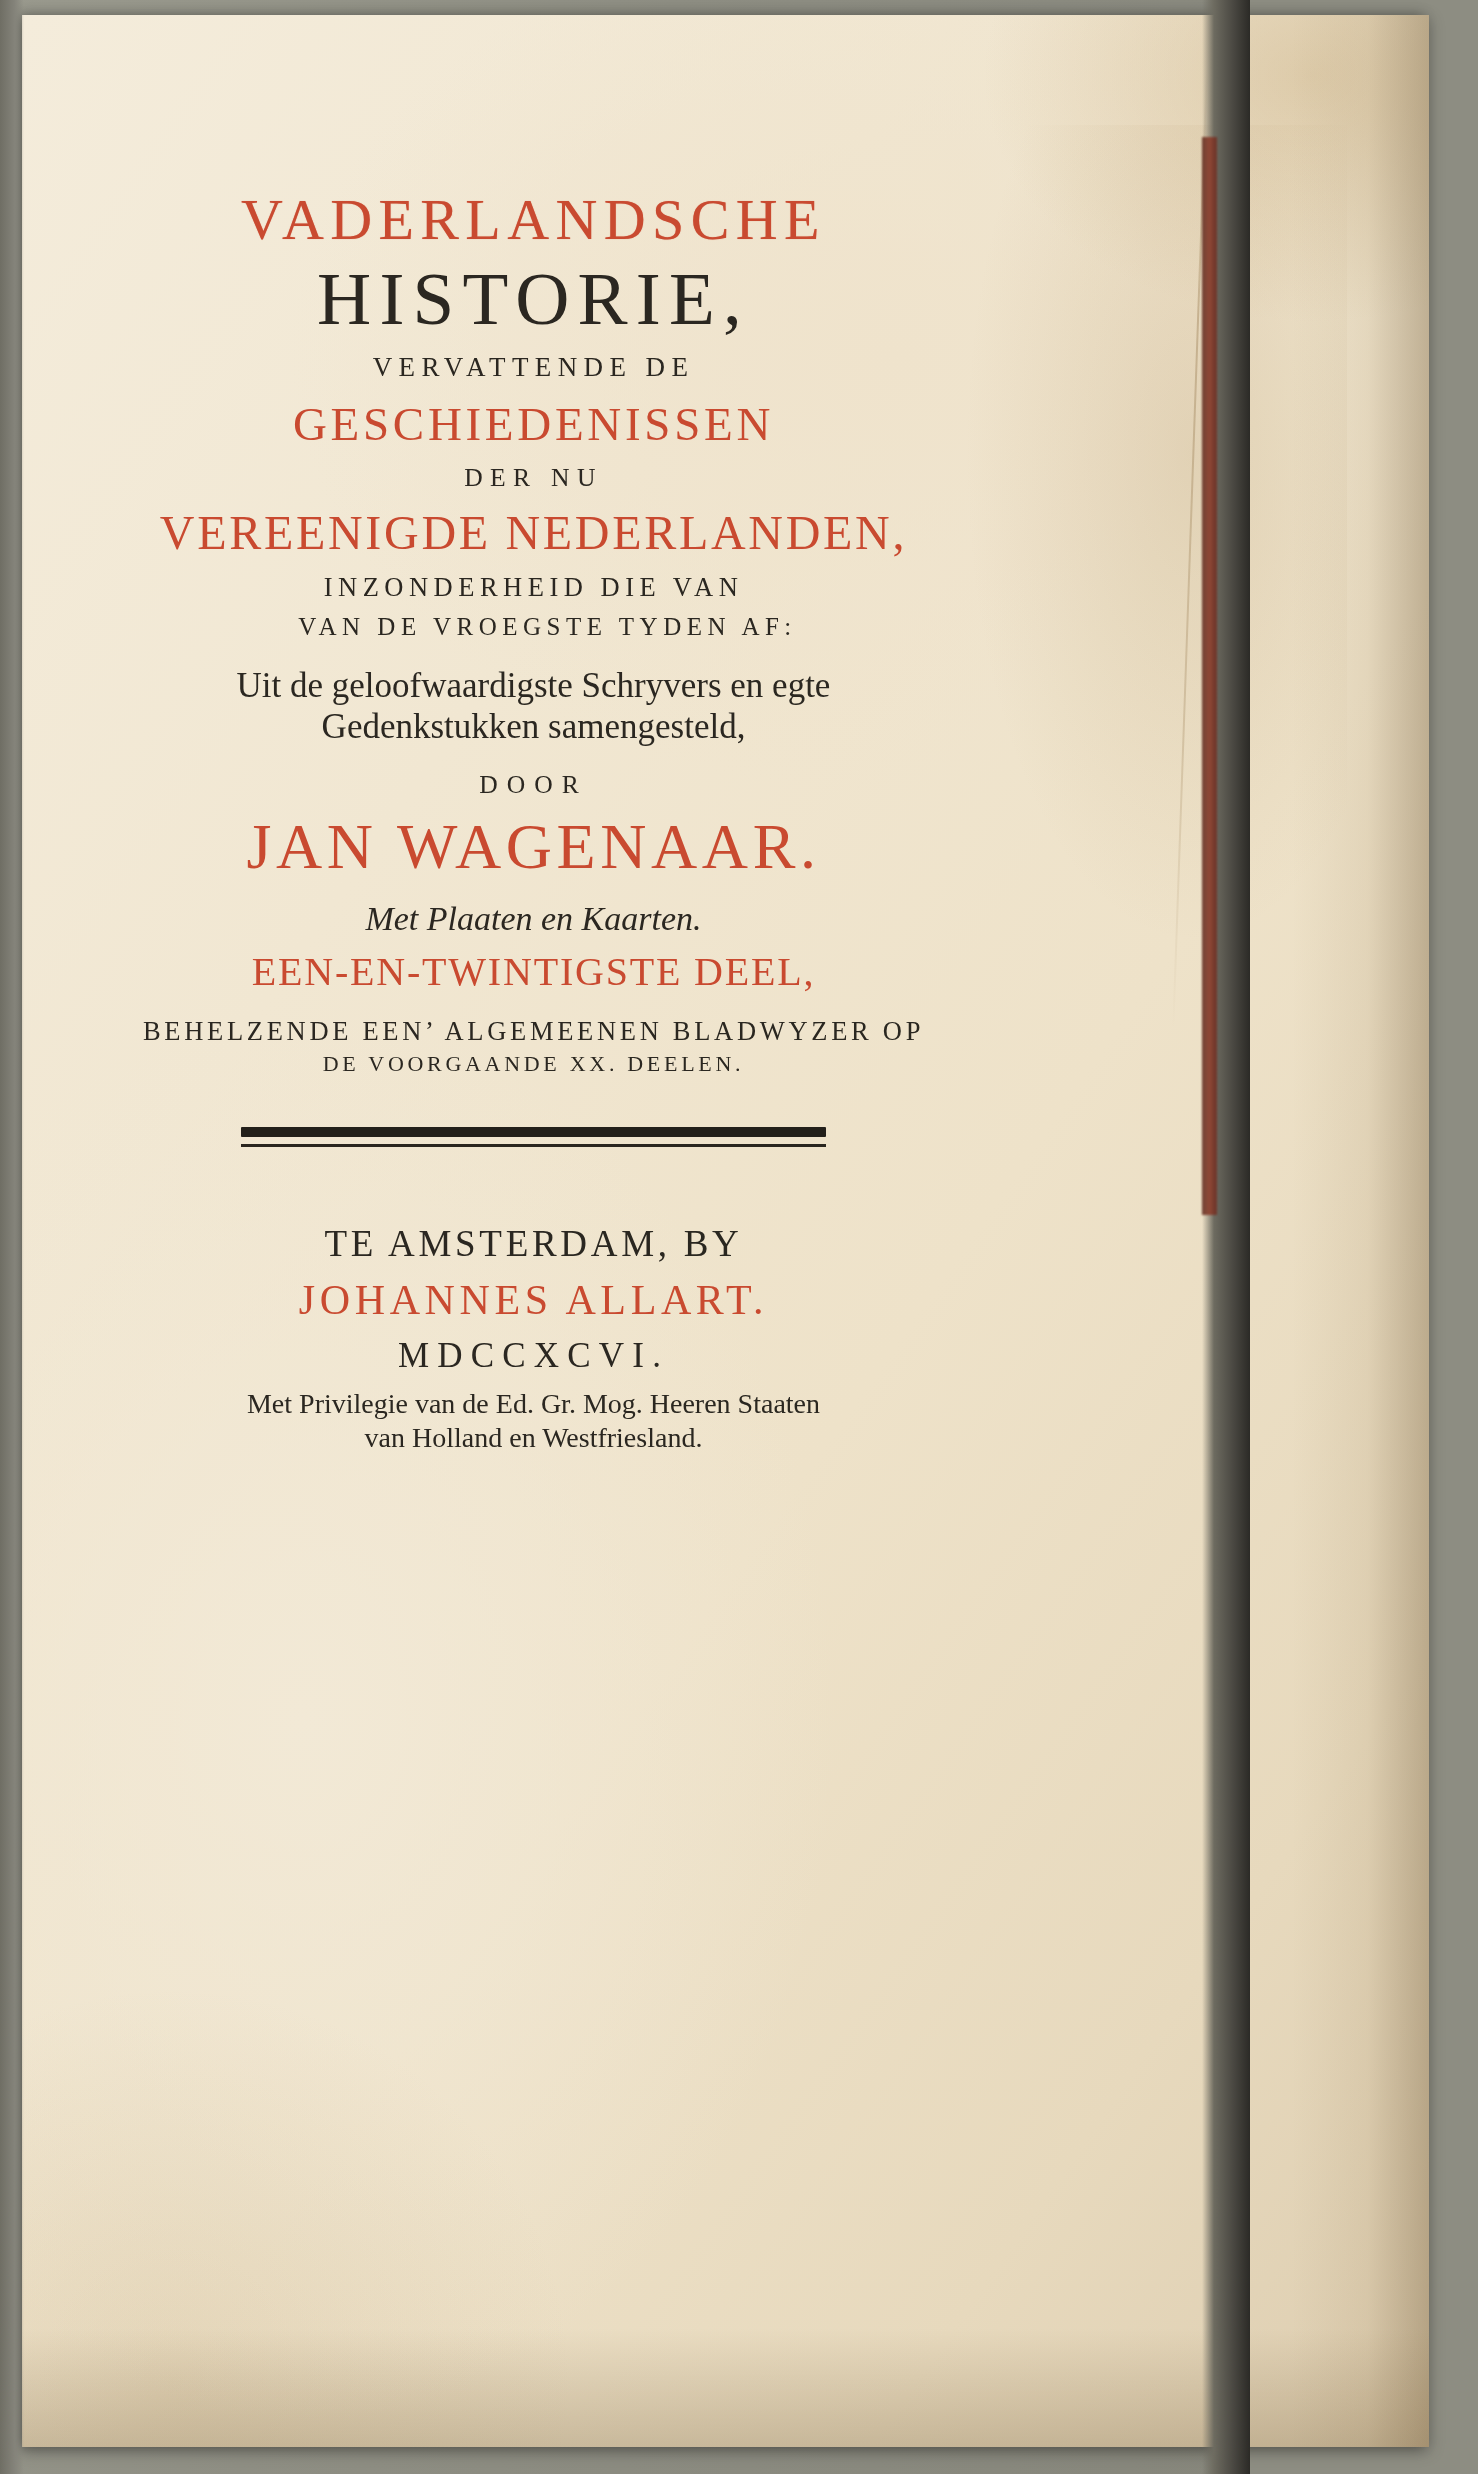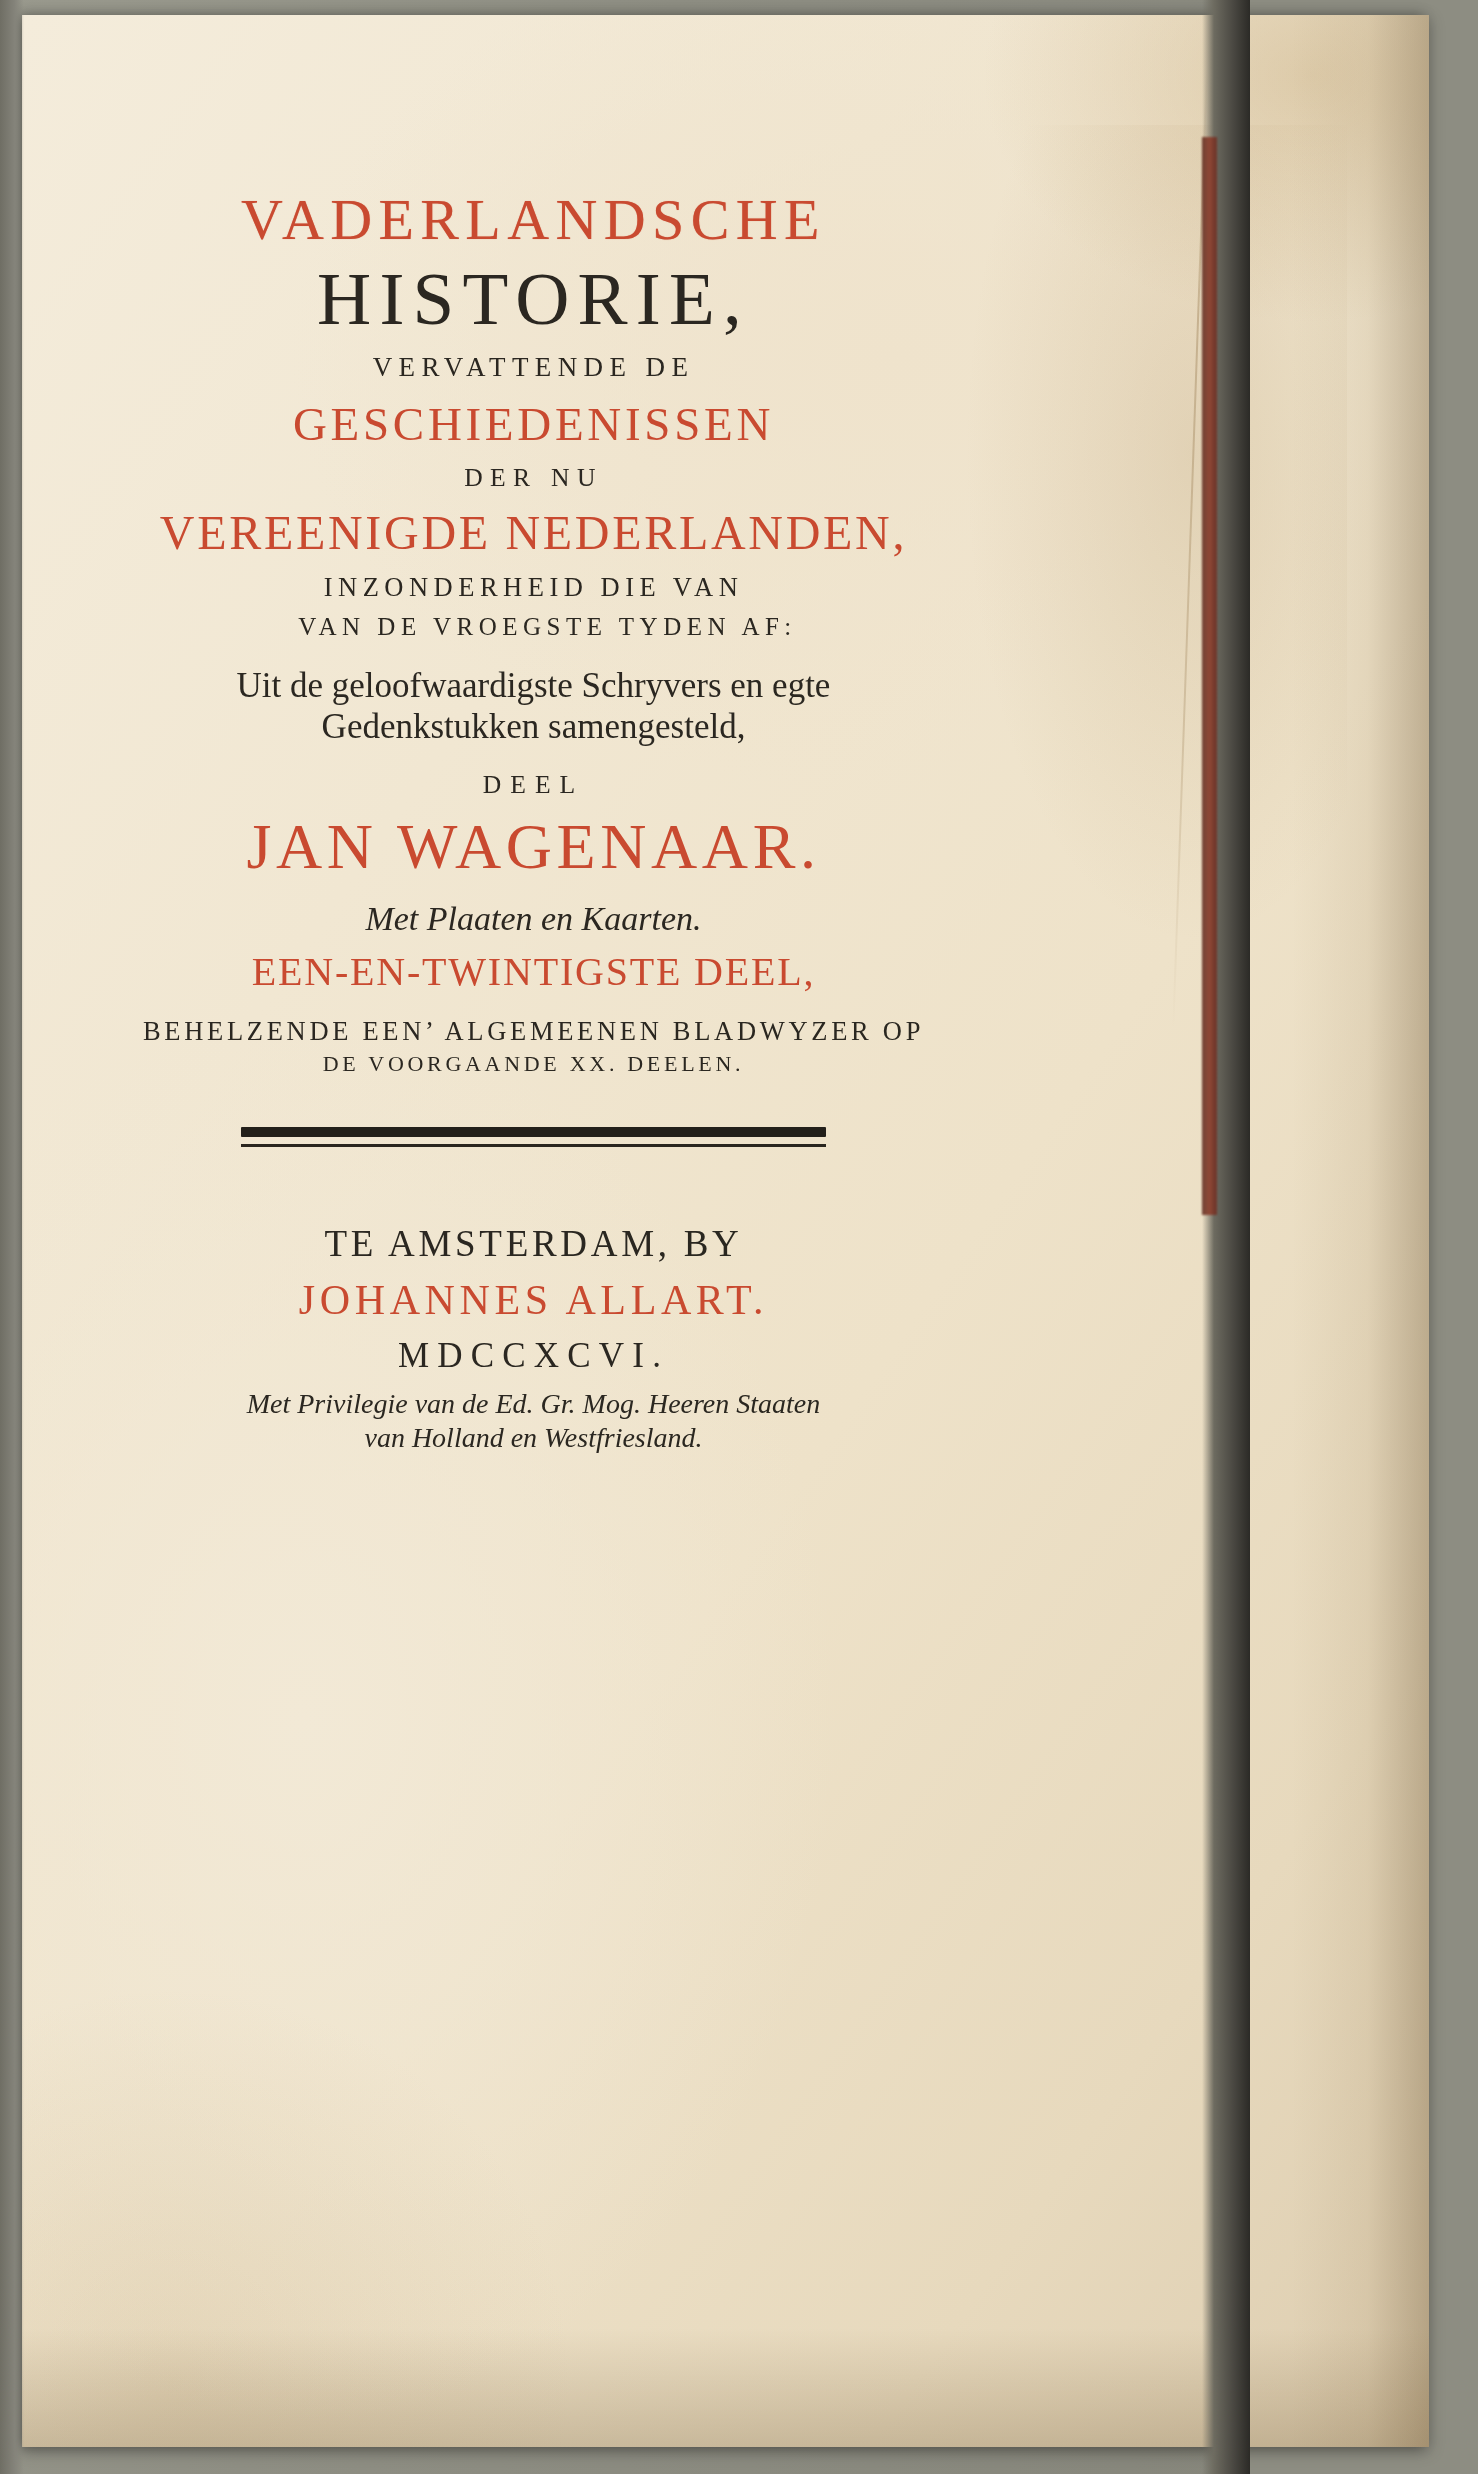--- a/index.html
+++ b/index.html
@@ -253,21 +253,20 @@
     letter-spacing: 4.6px;
     margin-bottom: 14.6px;
   }
   .l-year {
     font-size: 35px;
     letter-spacing: 8.2px;
     margin-bottom: 12.8px;
   }
   .l-priv1, .l-priv2 {
     font-size: 28px;
-    font-style: italic;
     line-height: 1.2;
   }
 
   
   .title-block .ln { opacity: .96; }
 </style>
 </head>
 <body>
 
 <div id="scan">
@@ -288,21 +287,21 @@
       <p class="ln red   l-vaderlandsche">VADERLANDSCHE</p>
       <p class="ln black l-historie">HISTORIE,</p>
       <p class="ln black l-vervattende">VERVATTENDE DE</p>
       <p class="ln red   l-geschiedenissen">GESCHIEDENISSEN</p>
       <p class="ln black l-dernu">DER NU</p>
       <p class="ln red   l-vereenigde">VEREENIGDE NEDERLANDEN,</p>
       <p class="ln black l-inzonderheid">INZONDERHEID DIE VAN</p>
       <p class="ln black l-vandevroegste">VAN DE VROEGSTE TYDEN AF:</p>
       <p class="ln black l-uit1">Uit de geloofwaardigste Schryvers en egte</p>
       <p class="ln black l-uit2">Gedenkstukken samengesteld,</p>
-      <p class="ln black l-door">DEEL</p>
+      <p class="ln black l-door">DOOR</p>
       <p class="ln red   l-wagenaar">JAN WAGENAAR.</p>
       <p class="ln black l-platen">Met Plaaten en Kaarten.</p>
       <p class="ln red   l-deel">EEN-EN-TWINTIGSTE DEEL,</p>
       <p class="ln black l-behelzende1">BEHELZENDE EEN’ ALGEMEENEN BLADWYZER OP</p>
       <p class="ln black l-behelzende2">DE VOORGAANDE XX. DEELEN.</p>
 
       <div class="rule-wrap">
         <div class="rule-thick"></div>
         <div class="rule-thin"></div>
       </div>

